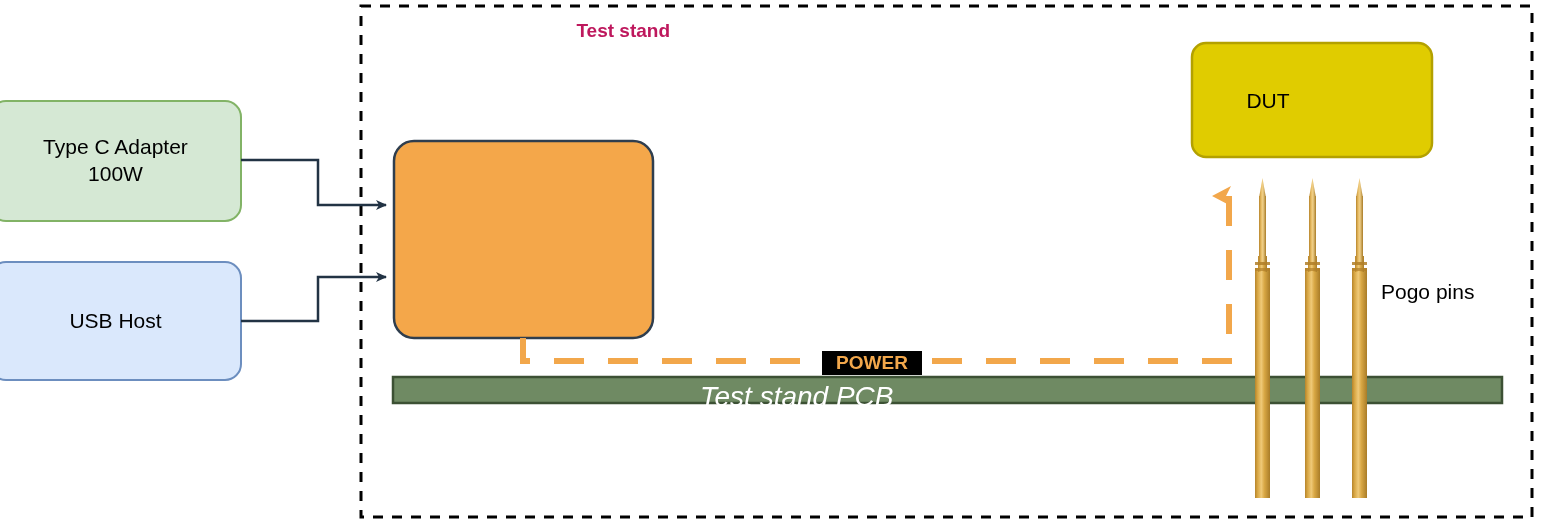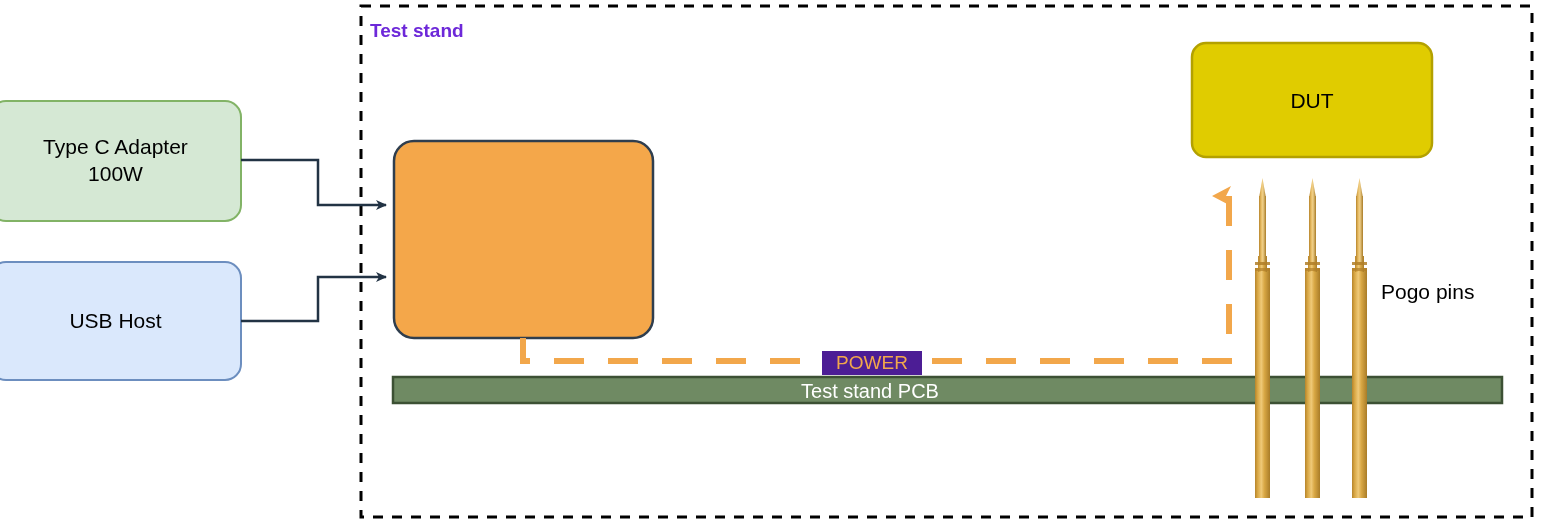--- a/index.html
+++ b/index.html
@@ -32,34 +32,35 @@
     color: #000000;
     line-height: 1.25;
   }
   .box-label {
     font-size: 21px;
     color: #000000;
   }
   .stand-title {
     font-size: 19px;
     font-weight: bold;
-    color: #6d28d9;
-    text-align: left;
+    color: #be185d;
+    text-align: right;
   }
   .pcb-label {
-    font-size: 20px;
+    font-size: 28px;
     color: #ffffff;
-    text-align: center;
+    text-align: left;
+    font-style: italic;
   }
   .power-label {
     font-size: 19px;
-    font-weight: normal;
+    font-weight: bold;
     color: #F2A74B;
     text-align: center;
-    background: #4c1d95;
+    background: #000000;
   }
   .pogo-label {
     font-size: 21px;
     color: #000000;
     text-align: left;
   }
 </style>
 </head>
 <body>
 
@@ -135,21 +136,21 @@
   </svg>
 
   <div class="txt stand-title" style="left:370px; top:19px; width:300px;">Test stand</div>
 
   <div class="txt box-label" style="left:-10px; top:134px; width:251px;">Type C Adapter</div>
   <div class="txt box-label" style="left:-10px; top:161px; width:251px;">100W</div>
 
   <div class="txt box-label" style="left:-10px; top:308px; width:251px;">USB Host</div>
 
 
-  <div class="txt box-label" style="left:1192px; top:88px; width:240px;">DUT</div>
+  <div class="txt box-label" style="left:1148px; top:88px; width:240px;">DUT</div>
 
   <div class="txt power-label" style="left:822px; top:351px; width:100px;">POWER</div>
 
   <div class="txt pcb-label" style="left:700px; top:379px; width:340px;">Test stand PCB</div>
 
   <div class="txt pogo-label" style="left:1381px; top:279px; width:200px;">Pogo pins</div>
 
 </div>
 
 </body></html>

